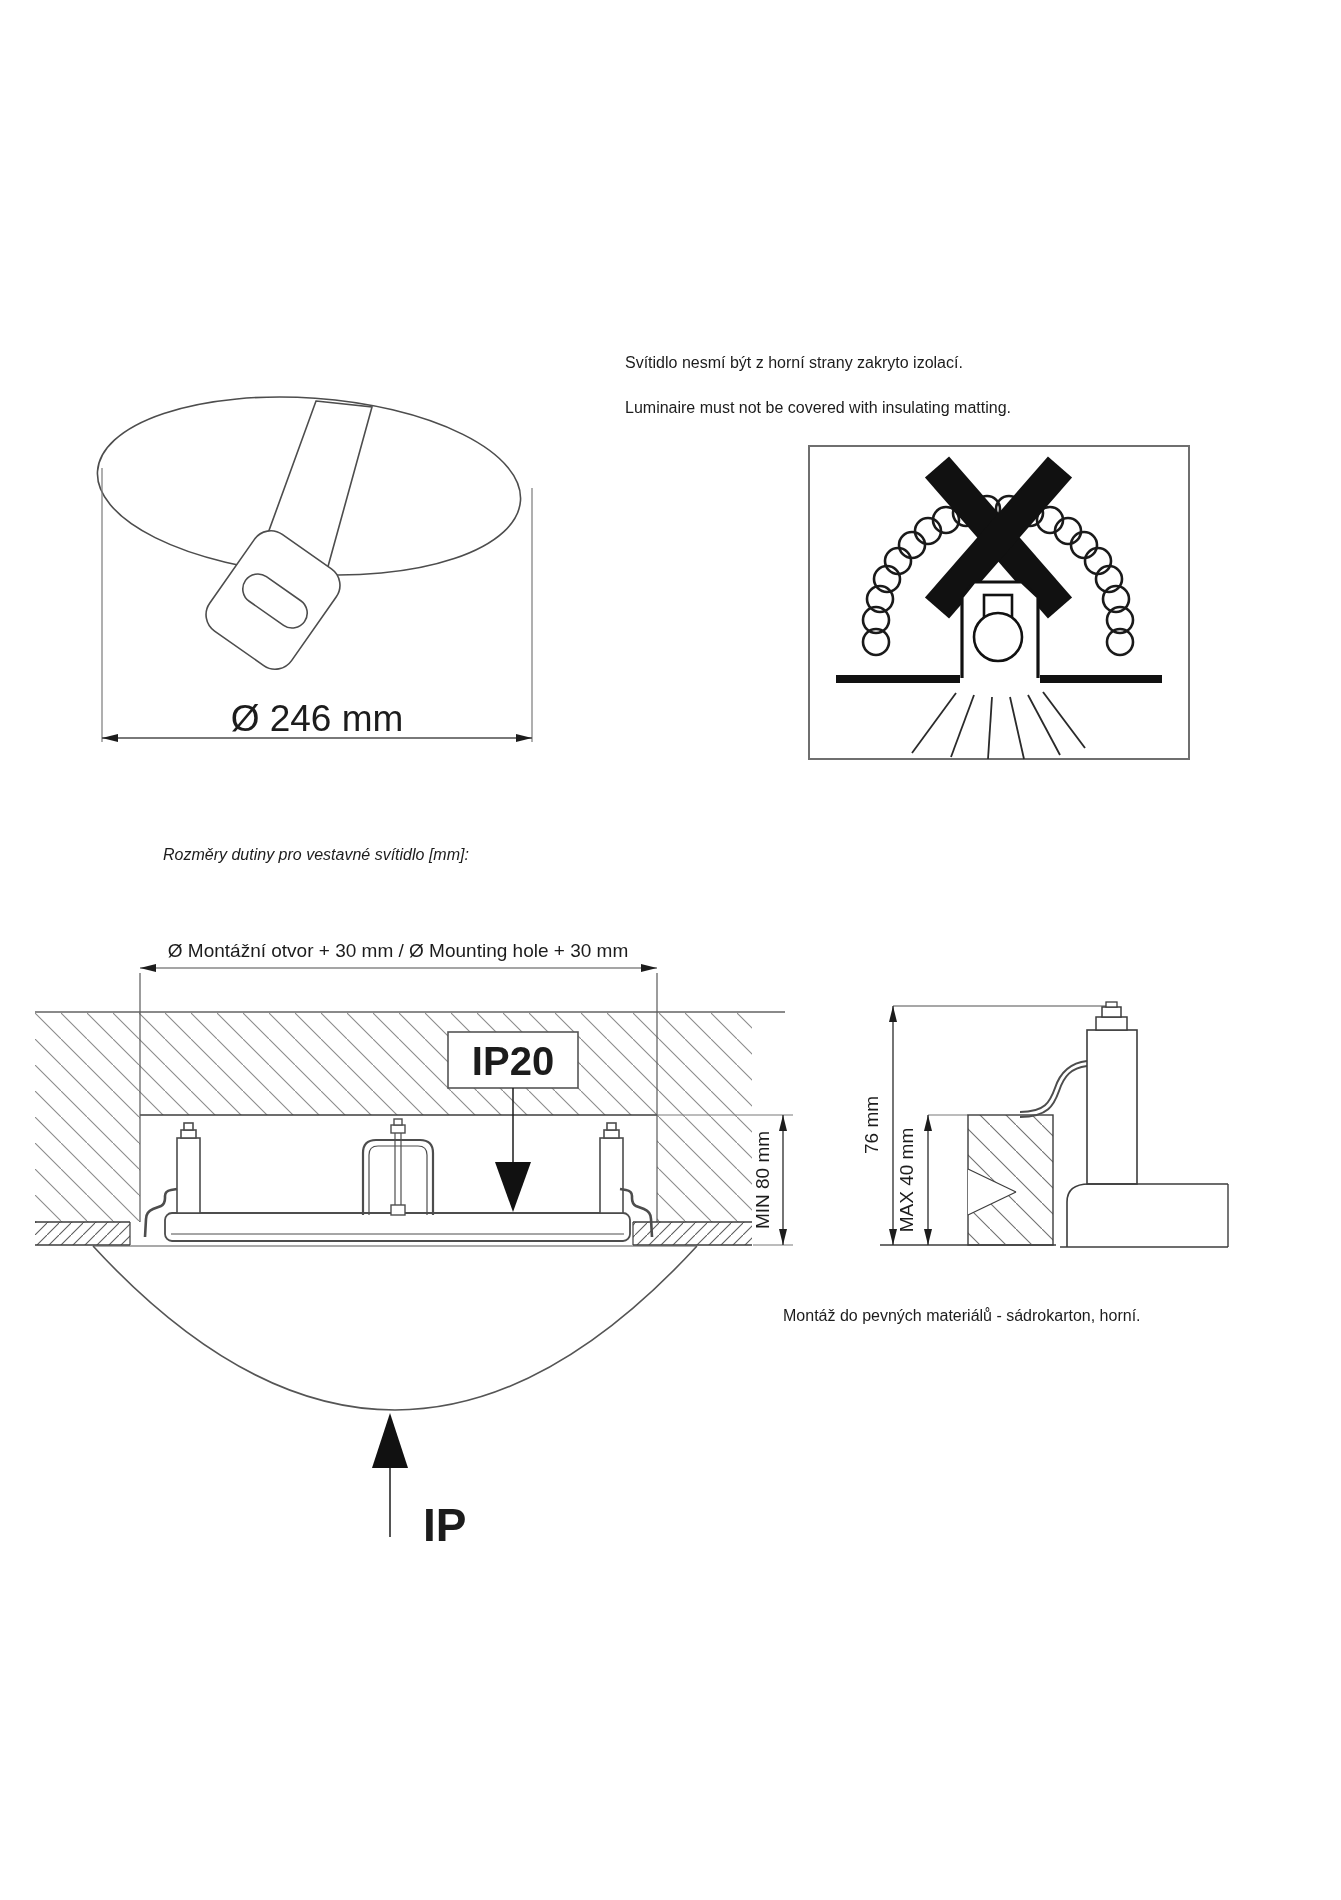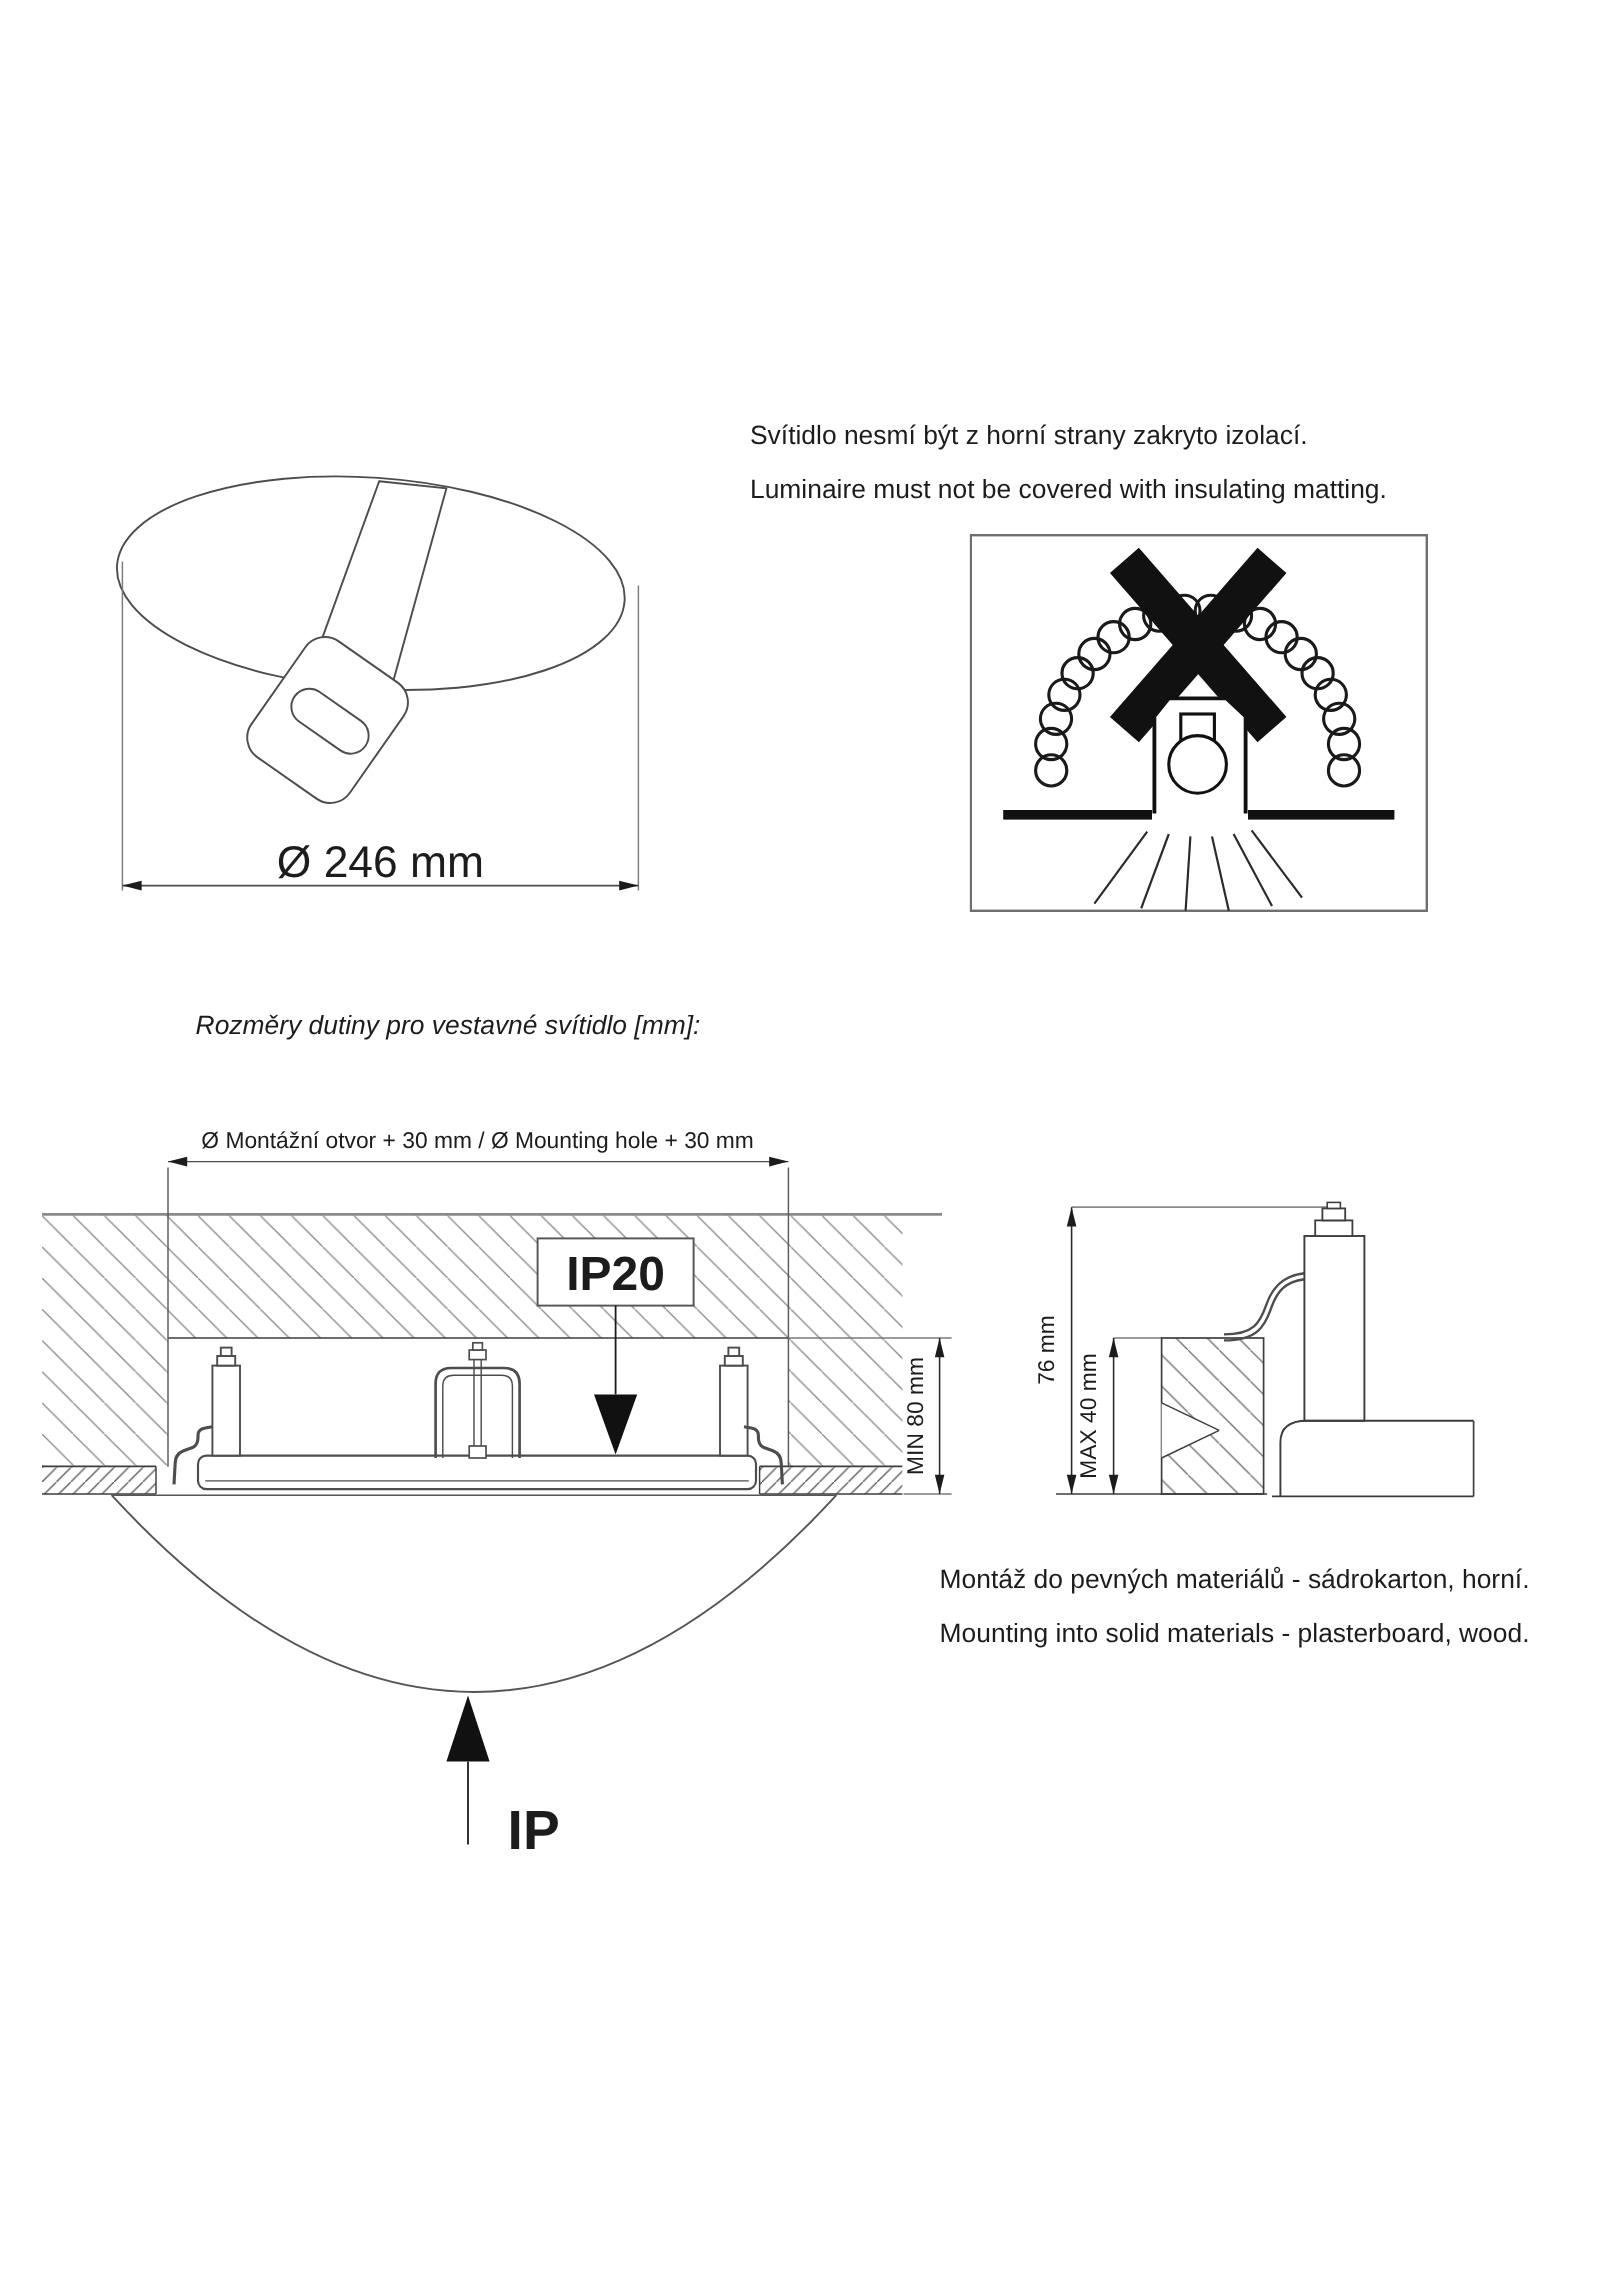--- a/index.html
+++ b/index.html
@@ -1,19 +1,19 @@
 <!DOCTYPE html>
 <html><head>
 <meta charset="utf-8">
 <style>
   html,body{margin:0;padding:0;background:#ffffff;}
   body{width:1341px;height:1900px;position:relative;overflow:hidden;
        font-family:"Liberation Sans","DejaVu Sans",sans-serif;color:#1c1c1c;}
   .abs{position:absolute;}
-  .note{font-size:22px;line-height:45px;white-space:nowrap;color:#1c1c1c;}
+  .note{font-size:16px;line-height:45px;white-space:nowrap;color:#1c1c1c;}
   svg text{font-family:"Liberation Sans","DejaVu Sans",sans-serif;fill:#1c1c1c;}
   .dimtxt{font-size:19px;}
   .bigdim{font-size:37px;}
   .badge{font-size:40px;font-weight:bold;}
   .iplbl{font-size:46px;font-weight:bold;}
 </style>
 </head>
 <body>
 
 <svg class="abs" style="left:60px;top:295px;" width="490" height="465" viewBox="0 0 490 465">
@@ -238,14 +238,13 @@
 
   <g fill="none" stroke="#3d3d3d">
     <path d="M 207 252 L 207 207 Q 207 189 229 189 L 368 189" stroke-width="1.6"></path>
     <line x1="368" y1="189" x2="368" y2="252" stroke-width="1.4"></line>
     <line x1="200" y1="252" x2="368" y2="252" stroke-width="1.3"></line>
   </g>
 </svg>
 
 <div class="abs note" style="left:783px;top:1293px;">
   <div>Montáž do pevných materiálů - sádrokarton, horní.</div>
-  <div>Mounting into solid materials - plasterboard, wood.</div>
 </div>
 
 </body></html>

